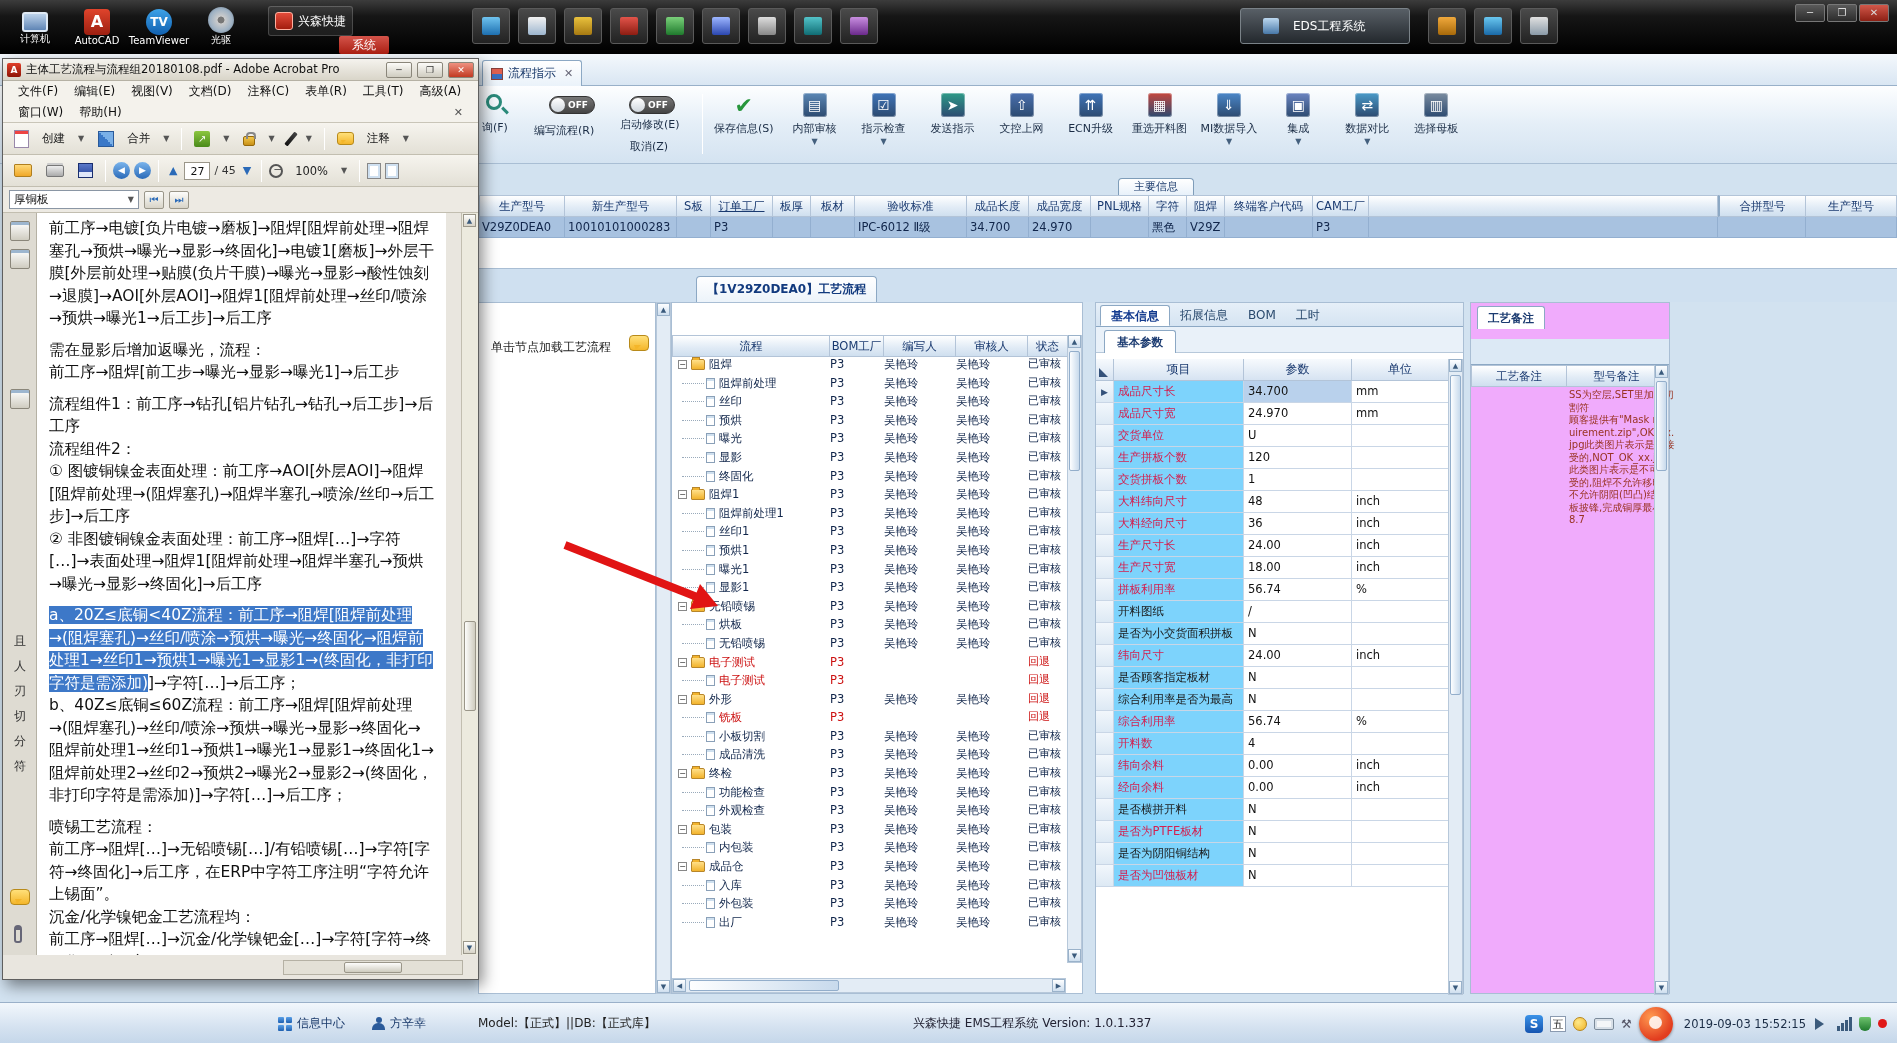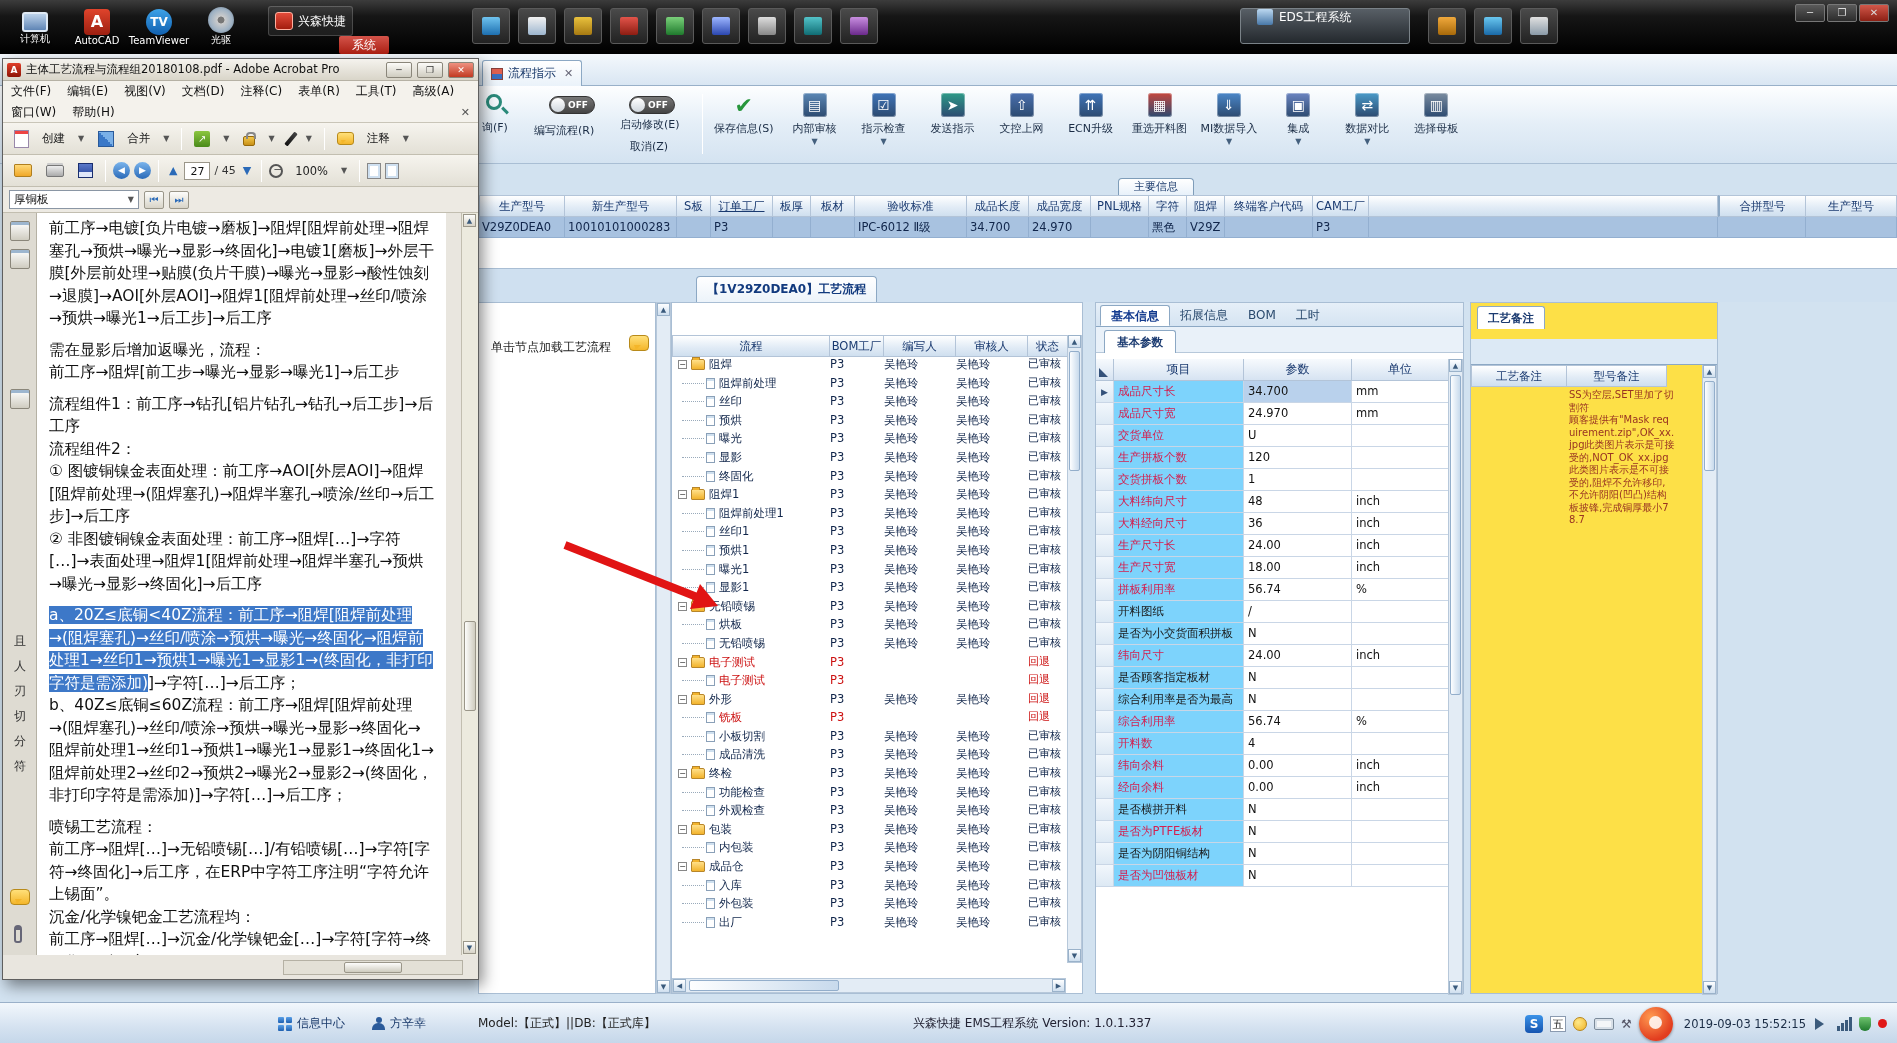--- a/index.html
+++ b/index.html
@@ -31,21 +31,21 @@
   .win-tile:nth-child(1) .ti { background:linear-gradient(#6fc3ef,#1d6fb0); }
   .win-tile:nth-child(2) .ti { background:linear-gradient(#f1f1f1,#9db6cf); }
   .win-tile:nth-child(3) .ti { background:linear-gradient(#e9c13d,#a77a12); }
   .win-tile:nth-child(4) .ti { background:linear-gradient(#e2544a,#8d1d12); }
   .win-tile:nth-child(5) .ti { background:linear-gradient(#7ad07a,#1f7a2d); }
   .win-tile:nth-child(6) .ti { background:linear-gradient(#9db6ff,#2b47b0); }
   .win-tile:nth-child(7) .ti { background:linear-gradient(#ddd,#888); }
   .win-tile:nth-child(8) .ti { background:linear-gradient(#53c3c9,#106d74); }
   .win-tile:nth-child(9) .ti { background:linear-gradient(#c88ee0,#6b2a8c); }
   #eds-tile { position:absolute; left:1240px; top:8px; width:170px; height:36px; background:linear-gradient(#585f66,#23282d);
-    border:1px solid #7a8288; border-radius:3px; display:flex; gap:6px; padding:0 16px; cursor:pointer; }
+    border:1px solid #7a8288; border-radius:3px; display:flex; align-items:center; gap:14px; padding:0 22px; cursor:pointer; }
   #eds-tile .ti { width:16px; height:16px; background:linear-gradient(#bcd8f0,#4878a8); border-radius:2px; }
   #eds-tile .t { color:#fff; font-size:12px; white-space:nowrap; }
   #taskbar-tiles2 { position:absolute; left:1428px; top:8px; display:flex; gap:8px; }
   #taskbar-tiles2 .win-tile:nth-child(1) .ti { background:linear-gradient(#f0a93c,#a86a0a); }
   #taskbar-tiles2 .win-tile:nth-child(2) .ti { background:linear-gradient(#69c7f0,#1a6aa8); }
   #taskbar-tiles2 .win-tile:nth-child(3) .ti { background:linear-gradient(#e0e0e0,#8a9aa8); }
   #win-controls { position:absolute; right:8px; top:4px; display:flex; gap:2px; }
   .wc-btn { width:30px; height:18px; background:linear-gradient(#5a5a5a,#2c2c2c); border:1px solid #777; border-radius:2px;
     color:#ddd; font-size:10px; text-align:center; line-height:16px; cursor:pointer; }
   .wc-close { background:linear-gradient(#d2584a,#8c2014); }
@@ -143,42 +143,42 @@
     font-size:9px; color:#33517a; text-align:center; line-height:22px; }
   .pr .lab { width:130px; height:22px; line-height:21px; font-size:11.5px; padding-left:4px; background:#7dd3fc;
     border-right:1px solid #c9d6e6; border-bottom:1px solid #c9d6e6; overflow:hidden; white-space:nowrap; color:#1a1a1a; }
   .pr .lab.hot { color:#d32050; }
   .pr .val { width:108px; height:22px; line-height:21px; font-size:11.5px; padding-left:4px; background:#fff;
     border-right:1px solid #c9d6e6; border-bottom:1px solid #c9d6e6; overflow:hidden; white-space:nowrap; color:#111; }
   .pr .uni { width:97px; height:22px; line-height:21px; font-size:11.5px; padding-left:4px; background:#fff;
     border-right:1px solid #c9d6e6; border-bottom:1px solid #c9d6e6; overflow:hidden; white-space:nowrap; color:#111; }
   .pr.sel .val { background:#b9d1ec; }
 
-  #remarks-panel { position:absolute; left:1470px; top:0; width:248px; height:100%; background:#fde047; border:1px solid #a9bed4;text-decoration:underline; }
+  #remarks-panel { position:absolute; left:1470px; top:0; width:200px; height:100%; background:#f0abfc; border:1px solid #a9bed4;text-decoration:underline; }
   #remarks-strip { position:absolute; left:0; top:36px; width:100%; height:26px; background:#dce9f5; border-bottom:1px solid #8ca8c4; }
   #remarks-tab { position:absolute; left:6px; top:3px; height:23px; line-height:22px; padding:0 10px; background:#fff; border:1px solid #8ca8c4;
     border-bottom:none; border-radius:3px 3px 0 0; font-size:11.5px; color:#1a3a70; font-weight:bold; }
   #remarks-header { position:absolute; left:0; top:62px; display:flex; width:196px; }
   #model-note { position:absolute; left:98px; top:86px; width:106px; font-size:10px; line-height:12.5px; color:#993322;
     white-space:pre-wrap; word-break:break-all; }
 
   
   #red-arrow { position:absolute; left:540px; top:520px; z-index:30; }
 
   
   #acrobat { position:absolute; left:2px; top:58px; width:477px; height:922px; z-index:40;
     background:#e9e6df; border:1px solid #5f5f5f; box-shadow:4px 6px 14px rgba(0,0,0,.45); }
   #acro-title { position:absolute; left:0; top:0; width:100%; height:22px; background:linear-gradient(#f5f3ee,#d9d5c9);
     border-bottom:1px solid #b5b1a4; display:flex; align-items:center; padding:0 4px; gap:5px; }
   .acro-ic { width:14px; height:14px; background:linear-gradient(#e0402a,#8e1406); border-radius:2px; color:#fff; font-size:9px; font-weight:bold; text-align:center; line-height:14px; }
   #acro-title .tt { font-size:11.5px; color:#111; white-space:nowrap; overflow:hidden; flex:1; }
   .acro-wc { width:26px; height:16px; background:linear-gradient(#fcfbf8,#cfccc0); border:1px solid #8a867a; border-radius:2px;
     font-size:9px; text-align:center; line-height:14px; color:#333; cursor:pointer; }
   .acro-wc.cl { background:linear-gradient(#ef9180,#c23a22); color:#fff; }
-  #acro-menus, #acro-menus2 { position:absolute; left:0; width:100%; height:21px; background:#f4f2ec; display:flex; align-items:center; padding:0 0; }
+  #acro-menus, #acro-menus2 { position:absolute; left:0; width:100%; height:21px; background:#f4f2ec; display:flex; align-items:center; padding:0 7px; }
   #acro-menus { top:22px; } #acro-menus2 { top:43px; border-bottom:1px solid #c9c5b8; }
   .menu-item { font-size:12px; color:#111; padding:2px 8px; cursor:pointer; white-space:nowrap; }
   #menus2-x { margin-left:auto; font-size:11px; color:#555; padding-right:8px; cursor:pointer; }
   #acro-tb1 { position:absolute; left:0; top:64px; width:100%; height:32px; background:linear-gradient(#f6f4ee,#e3e0d6); border-bottom:1px solid #c2beb0; display:flex; align-items:center; gap:4px; padding:0 6px; }
   #acro-tb2 { position:absolute; left:0; top:96px; width:100%; height:32px; background:linear-gradient(#f6f4ee,#e3e0d6); border-bottom:1px solid #c2beb0; display:flex; align-items:center; gap:4px; padding:0 6px; }
   .a-btn { display:flex; align-items:center; gap:13px; padding:3px 5px; border-radius:3px; cursor:pointer; font-size:11.5px; color:#222; }
   .a-arr { font-size:8px; color:#555; }
   .a-sep { width:1px; height:22px; background:#c2beb0; border-right:1px solid #fff; margin:0 3px; }
   .pg-ic { width:15px; height:18px; background:#fff; border:1px solid #98a; box-shadow:inset 0 3px 0 #e44; }
   .cmb-ic { width:16px; height:16px; background:linear-gradient(45deg,#3a78c8 50%,#7ab0e8 50%); border:1px solid #2a5a9a; }

